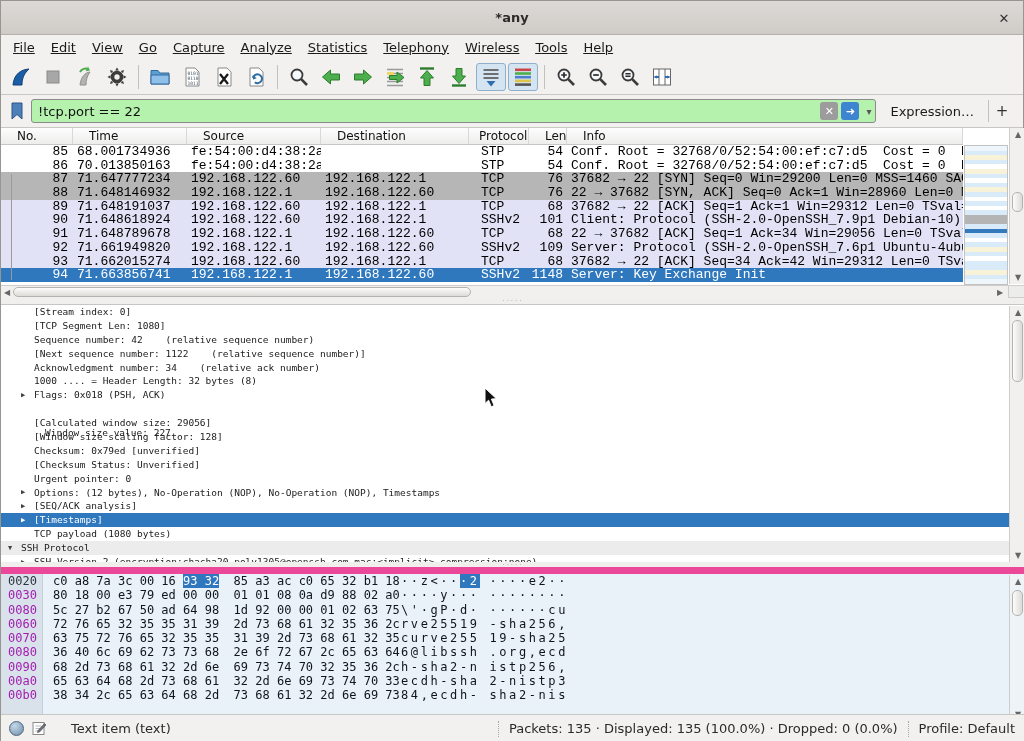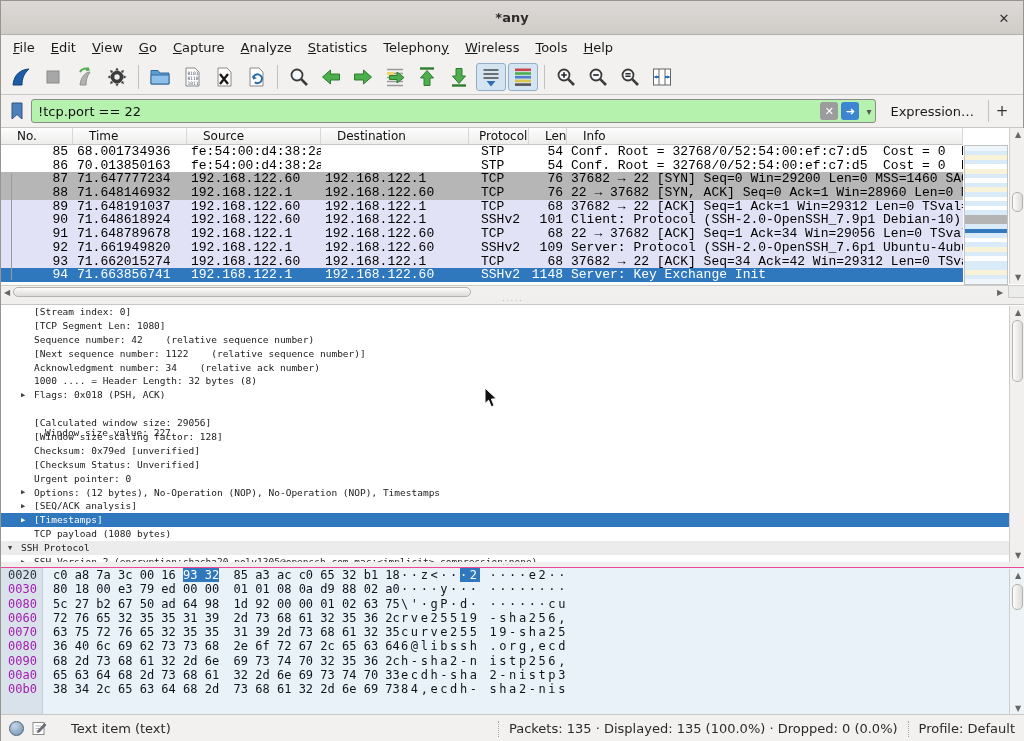--- a/index.html
+++ b/index.html
@@ -10,21 +10,21 @@
   
   #titlebar { position:absolute; left:0; top:0; width:100%; height:34px;
     background:linear-gradient(#dcd9d6,#cfccc8); border-bottom:1px solid #b3b0ac;
     display:flex; align-items:center; justify-content:center; }
   #titlebar .title { font-weight:bold; color:#2e2c2a; }
   #titlebar .closebtn { position:absolute; right:10px; top:8px; width:18px; height:18px;
     display:flex; align-items:center; justify-content:center; color:#333; font-size:13px; cursor:default; }
 
   
   #menubar { position:absolute; left:0; top:34px; width:100%; height:24px;
-    background:#f2f1f0; display:flex; align-items:center; padding-left:4px; }
+    background:#f2f1f0; display:flex; align-items:center; padding-left:4px;text-decoration:underline; }
   .menu-item { padding:3px 8px; white-space:pre; }
   .menu-item span.mn { text-decoration:underline; }
 
   
   #toolbar { position:absolute; left:0; top:58px; width:100%; height:36px;
     background:#f2f1f0; border-bottom:1px solid #c9c7c4; display:flex; align-items:center; padding-left:5px; }
   .tool-btn { width:30px; height:28px; display:flex; align-items:center; justify-content:center;
     border:1px solid transparent; border-radius:3px; margin-right:2px; }
   .tool-btn.pressed { background:#d5e4f1; border:1px solid #8fb0cc; }
   .tool-sep { width:1px; height:24px; background:#c3c1be; margin:0 6px 0 4px; }
@@ -80,21 +80,21 @@
   #detailpane { position:absolute; left:0; top:303px; width:1024px; height:258px; background:#fff;
     border-top:1px solid #c6c6c6; overflow:hidden; }
   .dt-row { position:relative; height:13.9px; font-family:"DejaVu Sans Mono", monospace; font-size:9.5px;
     line-height:13.9px; white-space:pre; }
   .dt-row .tri { position:absolute; font-size:7px; color:#444; top:0.5px; }
   .dt-row .txt { position:absolute; top:0; }
   #dt-vscroll { right:0; top:1px; height:256px; }
 
   
   #hexpane { position:absolute; left:0; top:566px; width:1024px; height:147px; background:#e9f1f9;
-    border-top:1px solid #ec4899; overflow:hidden; }
+    border-top:7px solid #ec4899; overflow:hidden; }
   #hex-offsetcol { position:absolute; left:0; top:0; width:42px; height:147px; background:#d9e2eb; border-right:1px solid #c4cfd9; }
   .hx-row { position:relative; height:14.3px; font-family:"DejaVu Sans Mono", monospace; font-size:12px;
     line-height:14.3px; white-space:pre; }
   .hx-off { position:absolute; left:7px; color:#a21caf; }
   .hx-off.active { color:#2c3640; }
   .hx-bytes { position:absolute; left:52px; color:#10151a; }
   .hx-ascii { position:absolute; left:400px; color:#10151a; letter-spacing:2.6px; }
   #hx-vscroll { right:0; top:1px; height:146px; background:#eef3f8; }
 
   

